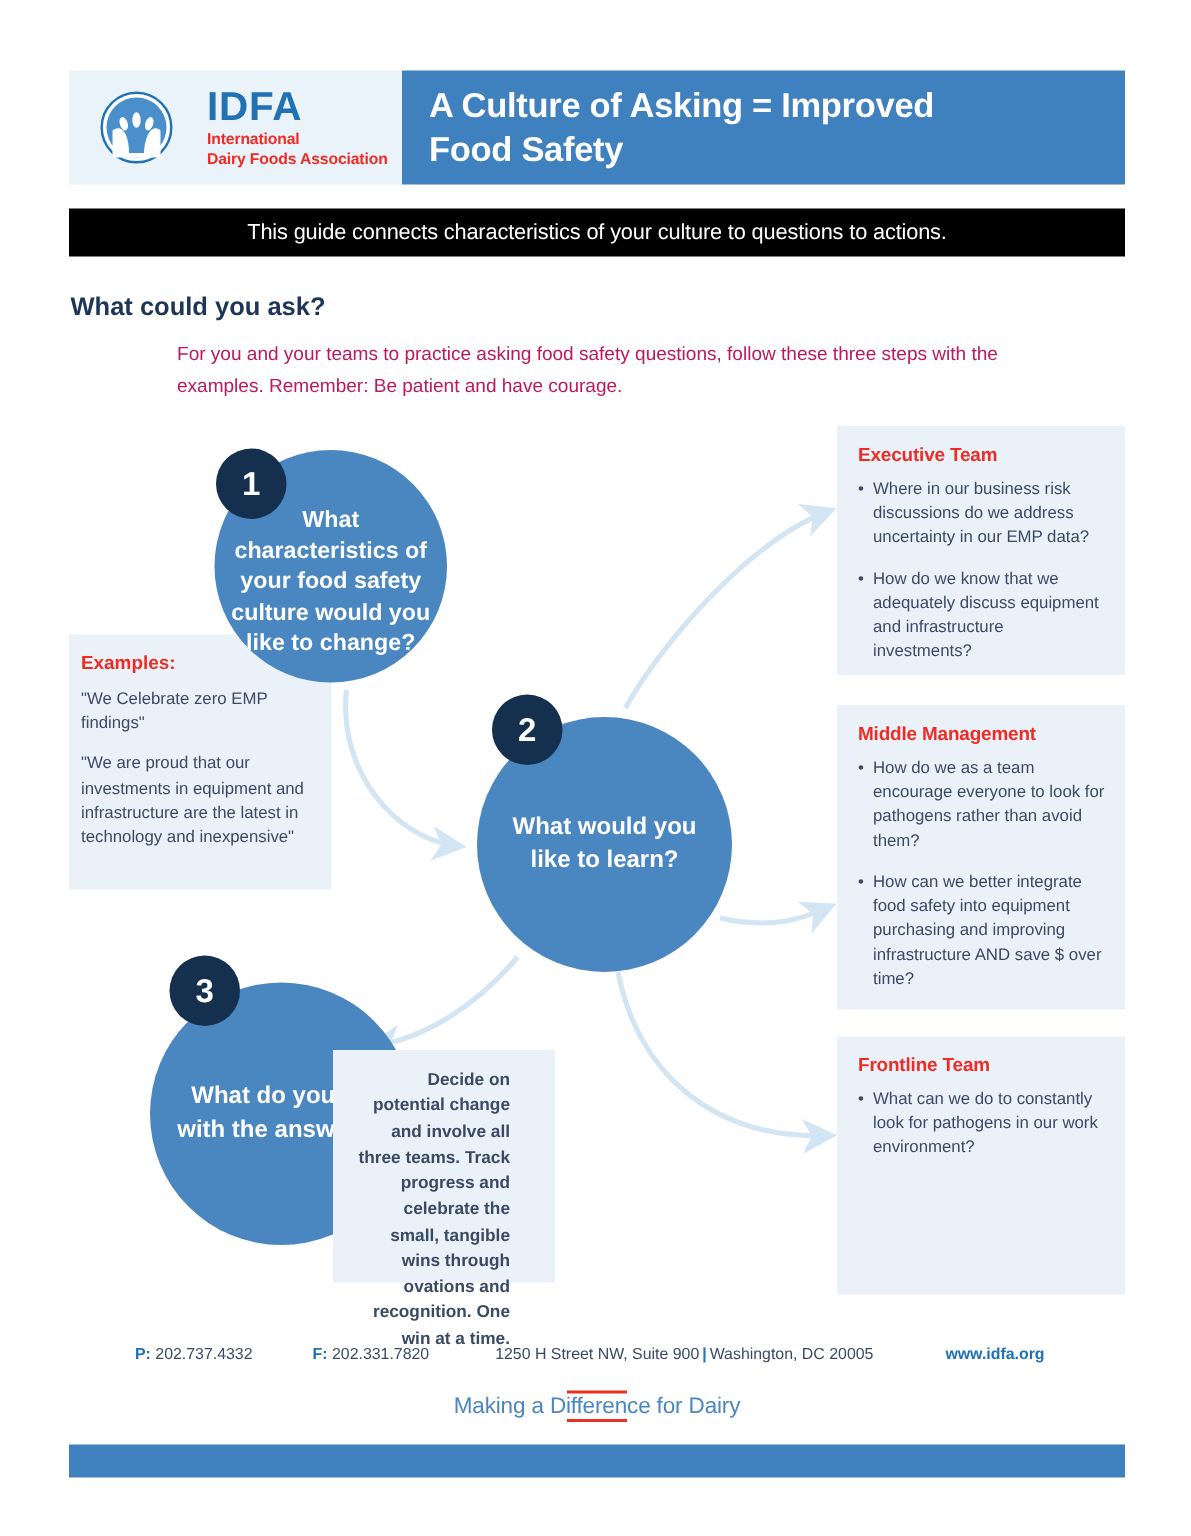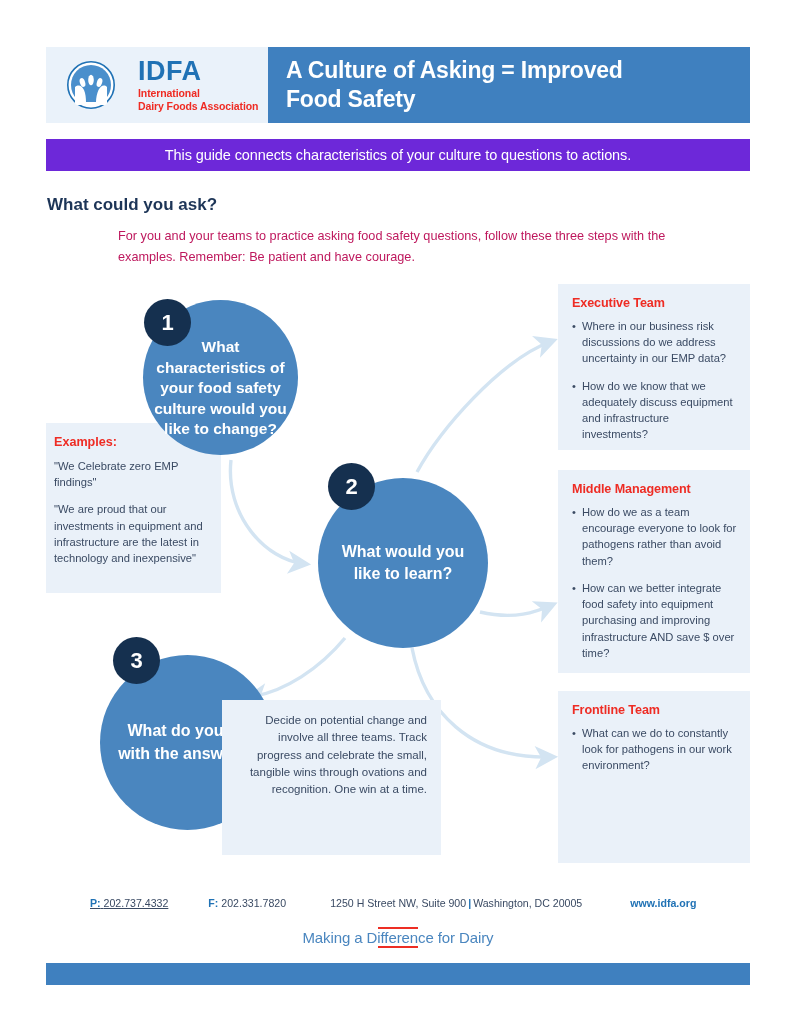--- a/index.html
+++ b/index.html
@@ -82,21 +82,21 @@
     letter-spacing: -0.2px;
   }
 
   
   .banner {
     position: absolute;
     left: 46px;
     top: 139px;
     width: 704px;
     height: 32px;
-    background: #6d28d9;
+    background: #000000;
     display: flex;
     align-items: center;
     justify-content: center;
   }
   .banner-text {
     color: #ffffff;
     font-size: 14.5px;
     letter-spacing: -0.1px;
   }
 
@@ -190,26 +190,27 @@
     color: #3a4a63;
     margin-bottom: 11px;
   }
   .example-quote:last-child { margin-bottom: 0; }
 
   
   #decide-box {
     position: absolute;
     left: 222px;
     top: 700px;
-    width: 219px;
+    width: 148px;
     height: 155px;
     background: #eaf1f9;
     box-sizing: border-box;
-    padding: 12px 14px 10px 14px;
+    padding: 12px 30px 10px 14px;
     text-align: right;
+    font-weight: bold;
   }
   .decide-text {
     font-size: 11.5px;
     line-height: 1.5;
     color: #3a4a63;
   }
 
   
   .circle {
     position: absolute;
@@ -267,21 +268,21 @@
   .footer-contact {
     position: absolute;
     left: 46px;
     top: 897px;
     width: 704px;
     display: flex;
     align-items: baseline;
     font-size: 10.6px;
     color: #3a4a63;
   }
-  .f-phone { margin-left: 44px; text-decoration: underline; }
+  .f-phone { margin-left: 44px; }
   .f-fax   { margin-left: 40px; }
   .f-addr  { margin-left: 44px; }
   .f-web   { margin-left: 48px; color: #2072b5; font-weight: bold; }
   .f-key   { color: #2072b5; font-weight: bold; }
   .f-sep   { color: #2072b5; font-weight: bold; padding: 0 2px; }
 
   .tagline-row {
     position: absolute;
     left: 46px;
     top: 927px;

